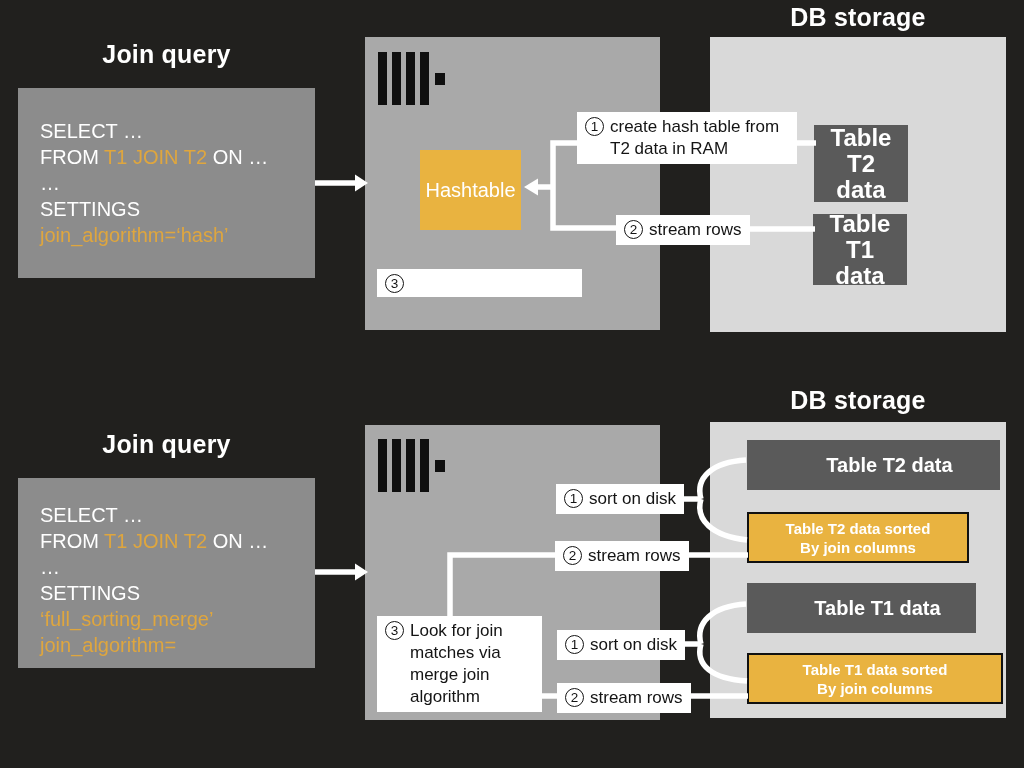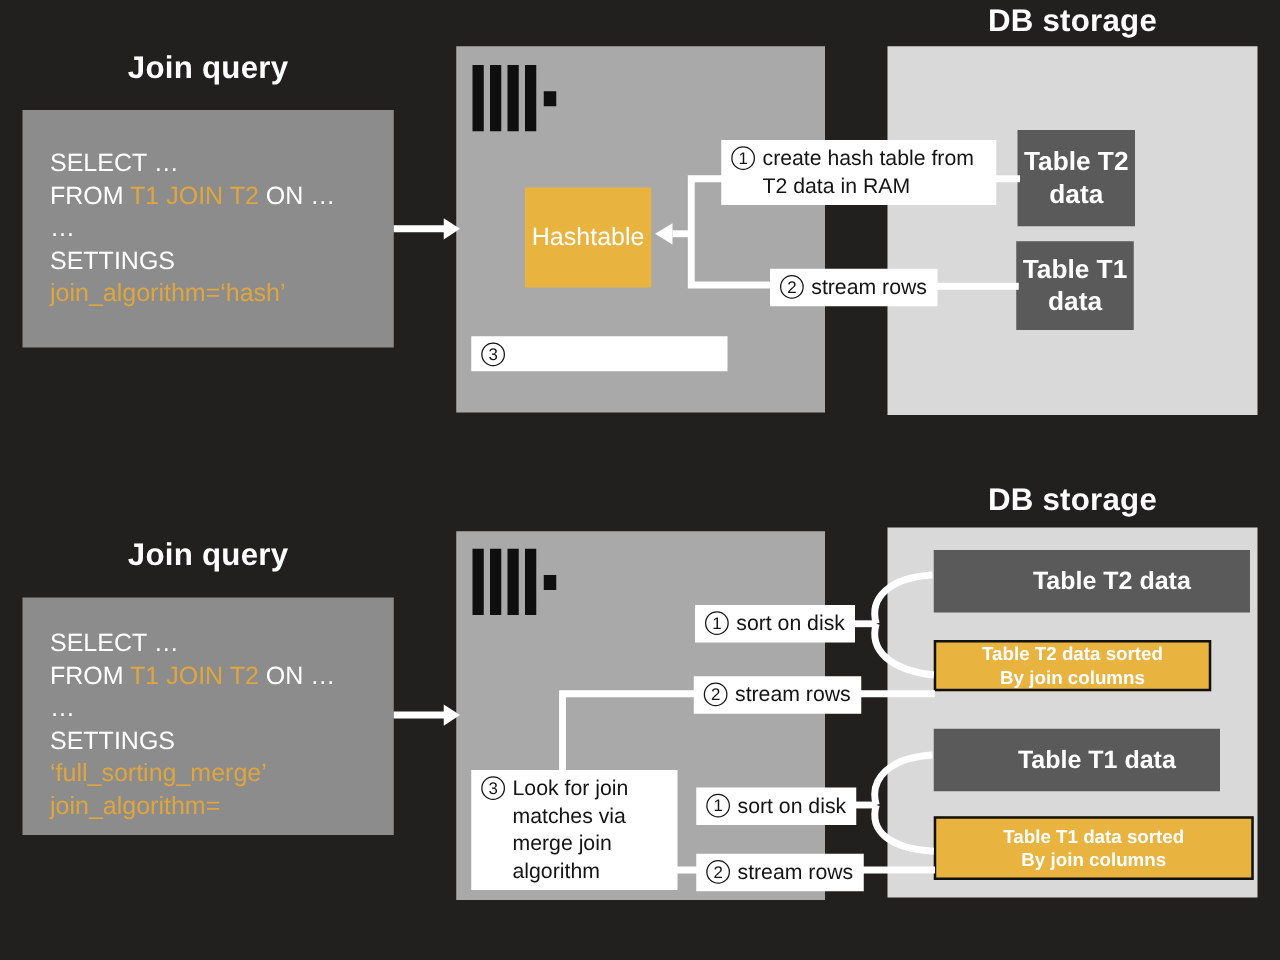--- a/index.html
+++ b/index.html
@@ -32,21 +32,21 @@
   .hashbox{
     position:absolute;background:var(--accent,#e9b340);color:var(--white,#fff);
     display:flex;align-items:center;justify-content:center;
     font-size:20px;font-weight:500;line-height:25px;
   }
   .tdark{
     position:absolute;background:var(--table-dark,#5a5a5a);color:var(--white,#fff);
     display:flex;flex-direction:column;align-items:center;justify-content:center;
     font-weight:700;text-align:center;
   }
-  .tdark.two{font-size:21px;line-height:26px;}
+  .tdark.two{font-size:24px;line-height:26px;margin-top:21px;}
   .tdark.wide{font-size:20px;padding-left:32px;}
   .tsort{
     position:absolute;background:var(--accent,#e9b340);color:var(--white,#fff);
     border:2px solid #111;box-sizing:border-box;
     display:flex;flex-direction:column;align-items:center;justify-content:center;
     font-size:15px;font-weight:700;line-height:19px;text-align:center;
   }
   .overlay{position:absolute;left:0;top:0;z-index:2;}
   .overlay path, .overlay line{stroke:var(--white,#fff);stroke-width:5.5;fill:none;}
   .overlay polygon{fill:var(--white,#fff);stroke:none;}
@@ -126,21 +126,21 @@
         <b></b>
     </div>
   </div>
 
   <div class="ttl" style="left:710px;top:386px;width:296px">DB storage</div>
 
   <div class="dbbox" style="left:710px;top:422px;width:296px;height:296px">
     <div class="tdark wide" style="left:37px;top:18px;width:221px;height:50px">
       <span>Table T2 data</span>
     </div>
-    <div class="tsort" style="left:37px;top:90px;width:222px;height:41px">
+    <div class="tsort" style="left:37px;top:90px;width:222px;height:51px">
       <span>Table T2 data sorted</span>
       <span>By join columns</span>
     </div>
     <div class="tdark wide" style="left:37px;top:161px;width:197px;height:50px">
       <span>Table T1 data</span>
     </div>
     <div class="tsort" style="left:37px;top:231px;width:256px;height:51px">
       <span>Table T1 data sorted</span>
       <span>By join columns</span>
     </div>

